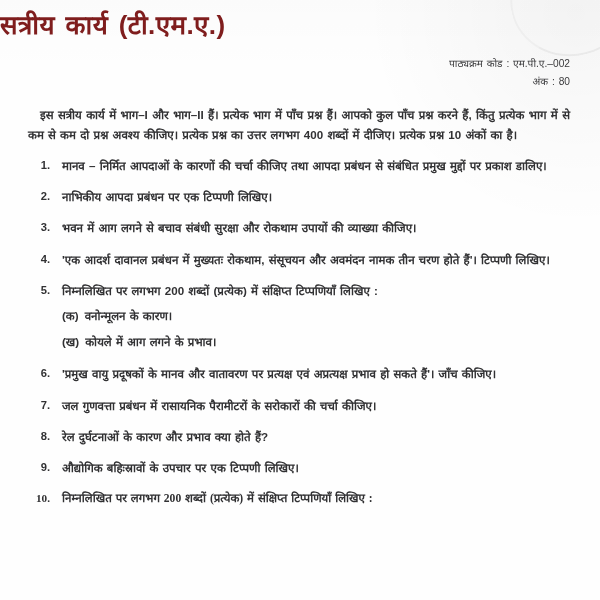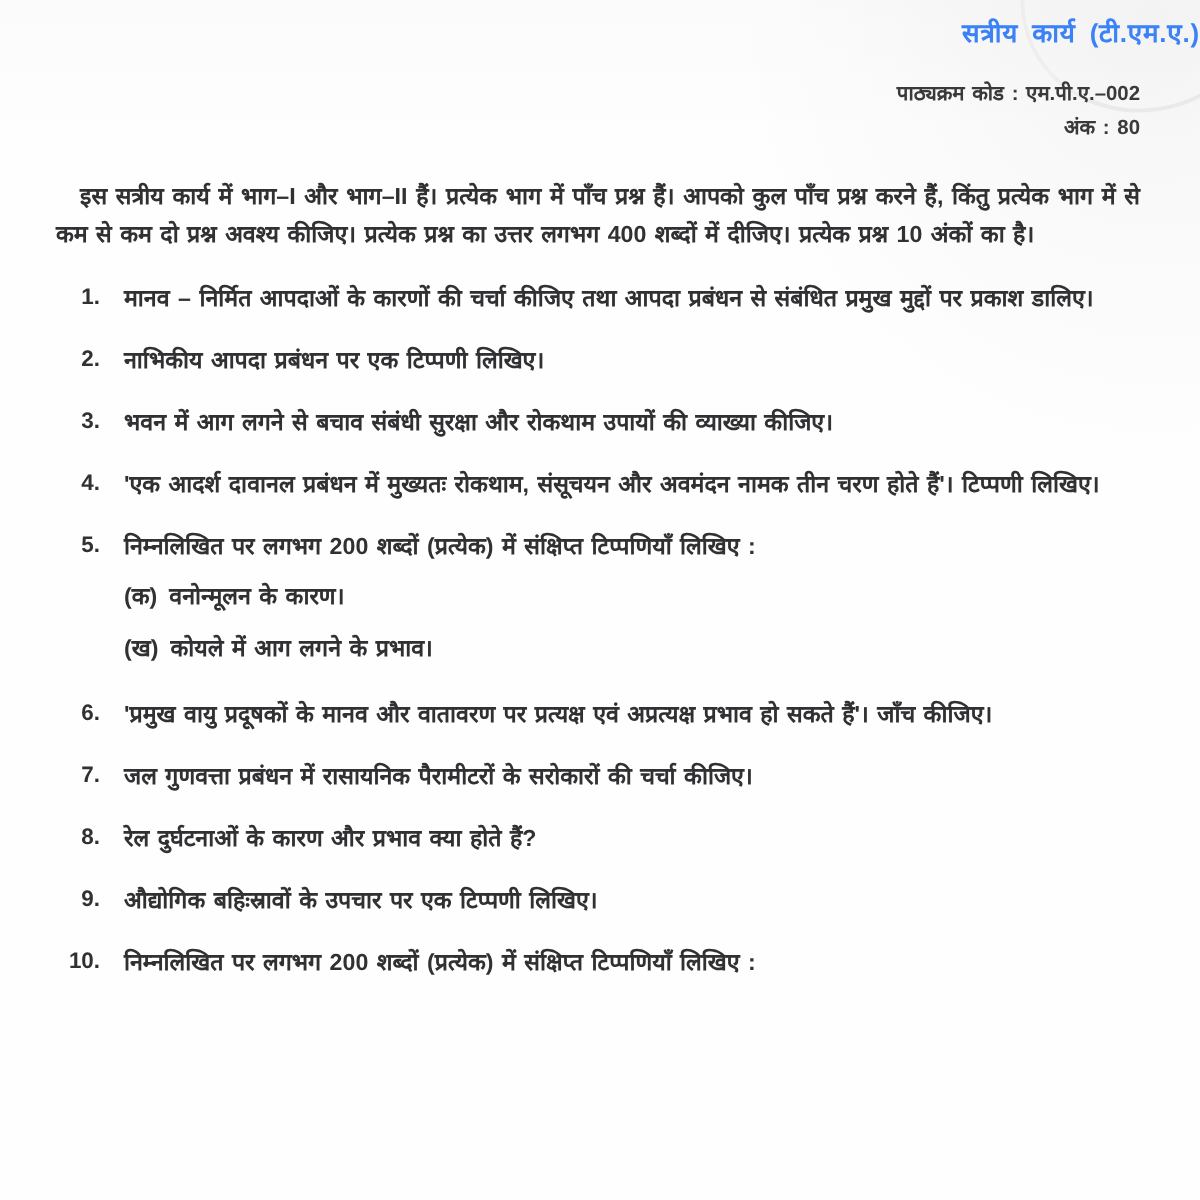--- a/index.html
+++ b/index.html
@@ -51,37 +51,37 @@
   }
 
   
   .content {
     position: relative;
     padding: 0;
     width: 600px;
   }
 
   .doc-title {
-    text-align: right;
-    font-size: 13px;
+    text-align: left;
+    font-size: 26px;
     font-weight: 700;
     letter-spacing: 0.4px;
-    color: #3b82f6;
+    color: #7f1d1d;
     margin: 9px 0 0 0;
     line-height: 1.28;
     word-spacing: 3px;
   }
 
   .meta-block {
     margin: 13px 30px 0 0;
     text-align: right;
     font-size: 10.2px;
     line-height: 1.72;
     color: #3a3a3c;
-    font-weight: 700;
+    font-weight: 400;
     word-spacing: 1px;
     padding-left: 16px;
   }
   .meta-line { white-space: nowrap; }
 
   .intro {
     margin: 15px 30px 0 28px;
     font-size: 11.6px;
     line-height: 1.68;
     text-align: justify;
@@ -149,21 +149,21 @@
     font-weight: 700;
     word-spacing: 1px;
   }
   .sub-marker {
     flex: 0 0 auto;
     padding-right: 6px;
   }
   .sub-text { flex: 1 1 auto; }
 
   
-  .q-item.clipped { margin-bottom: 0; }
+  .q-item.clipped { margin-bottom: 0; font-family: Liberation Serif, serif; }
 </style>
 </head>
 <body>
 
 <div id="page">
 
   <div class="scan-curve"></div>
   <div class="scan-tint"></div>
 
   <div class="content">

